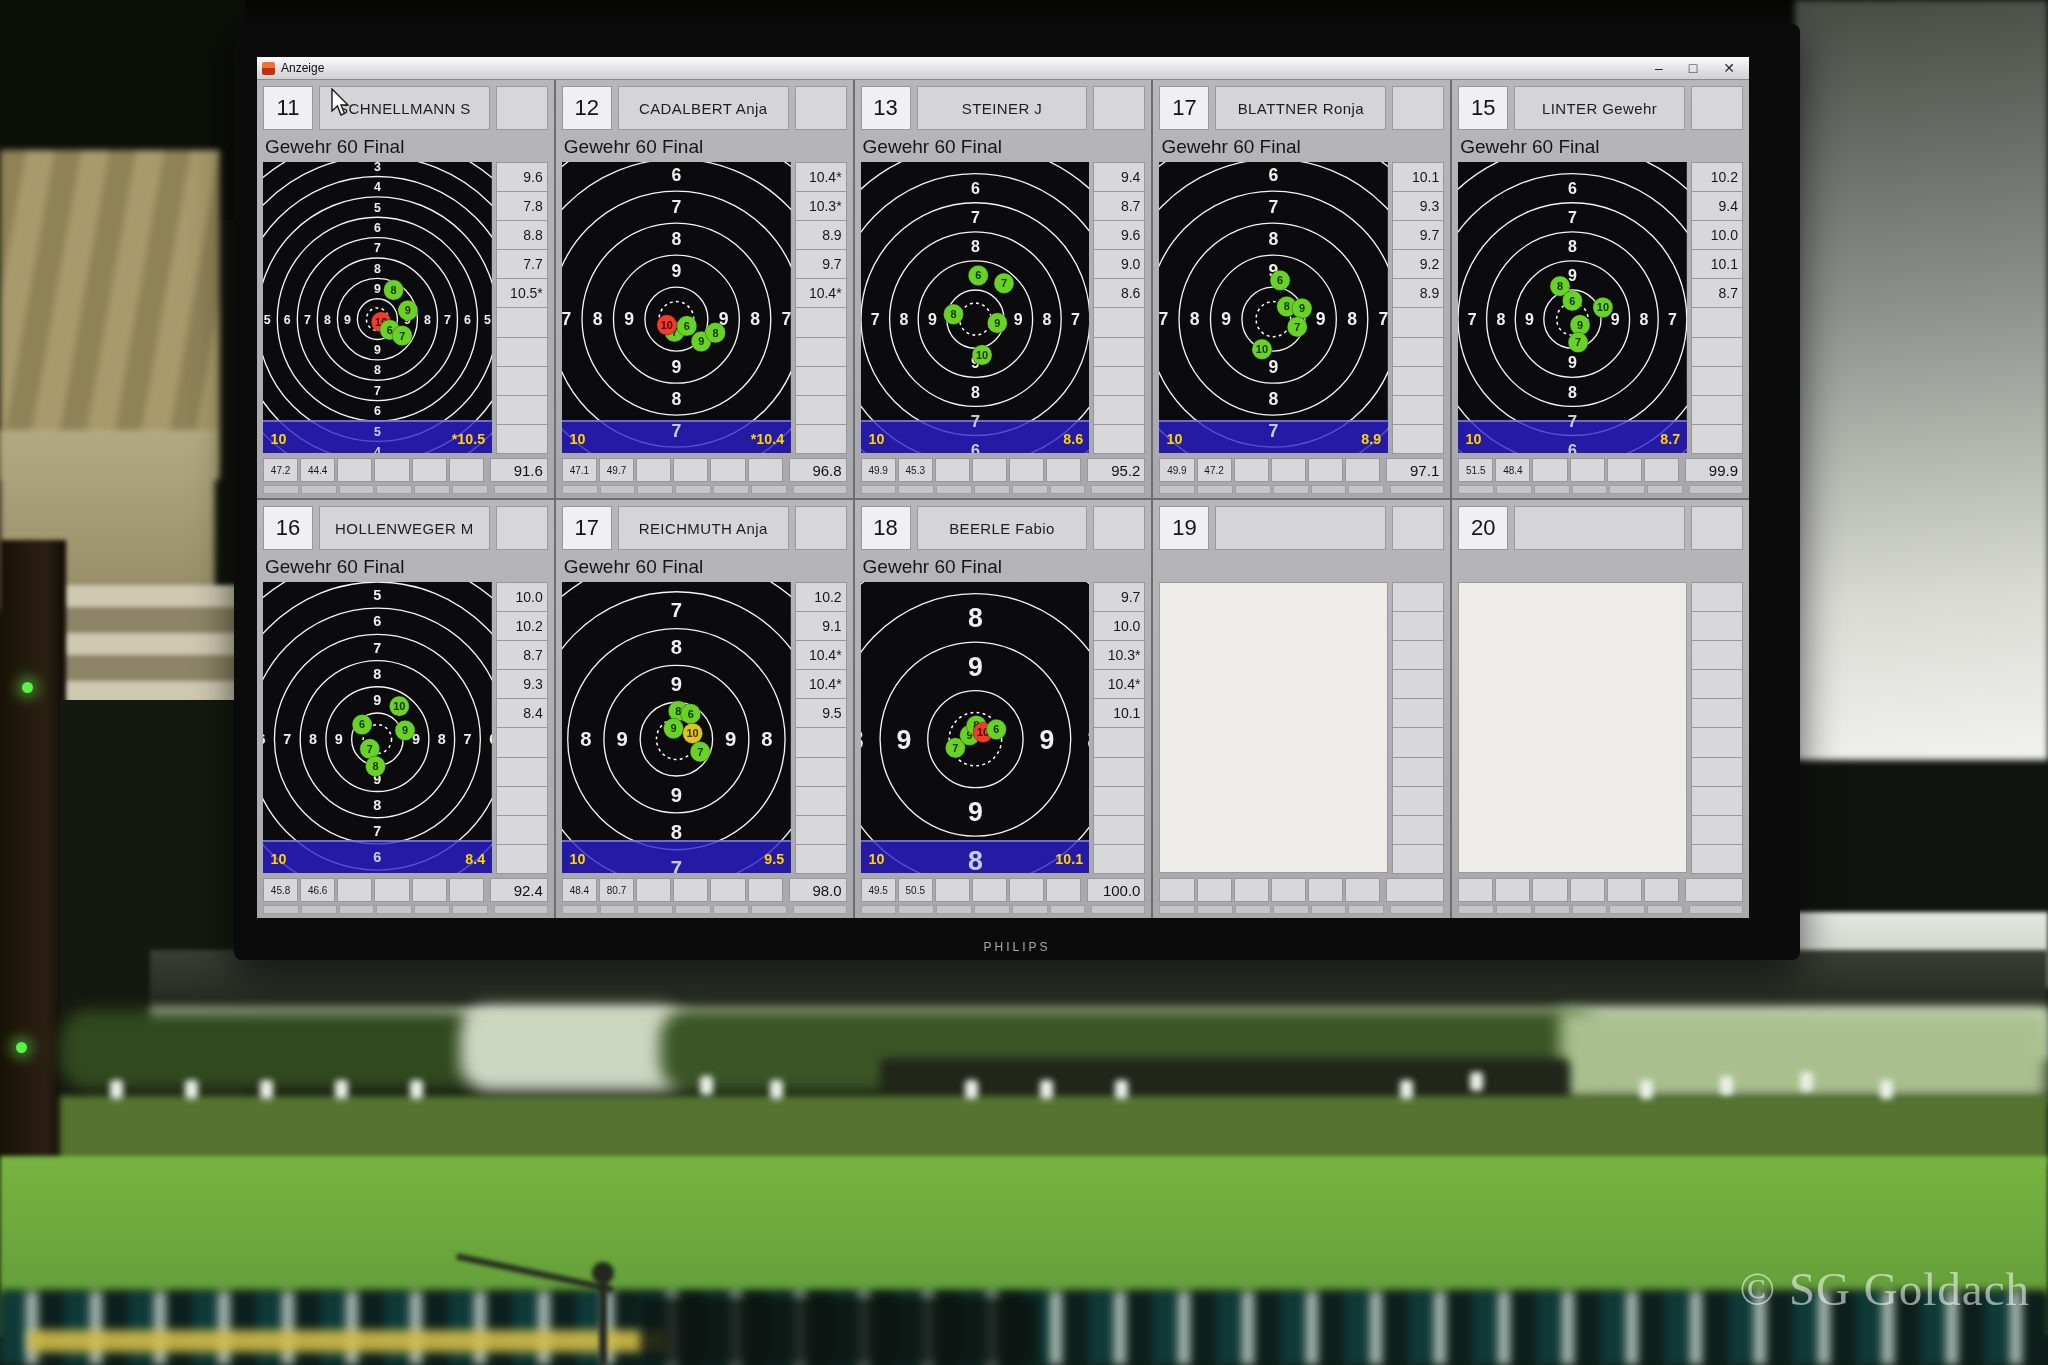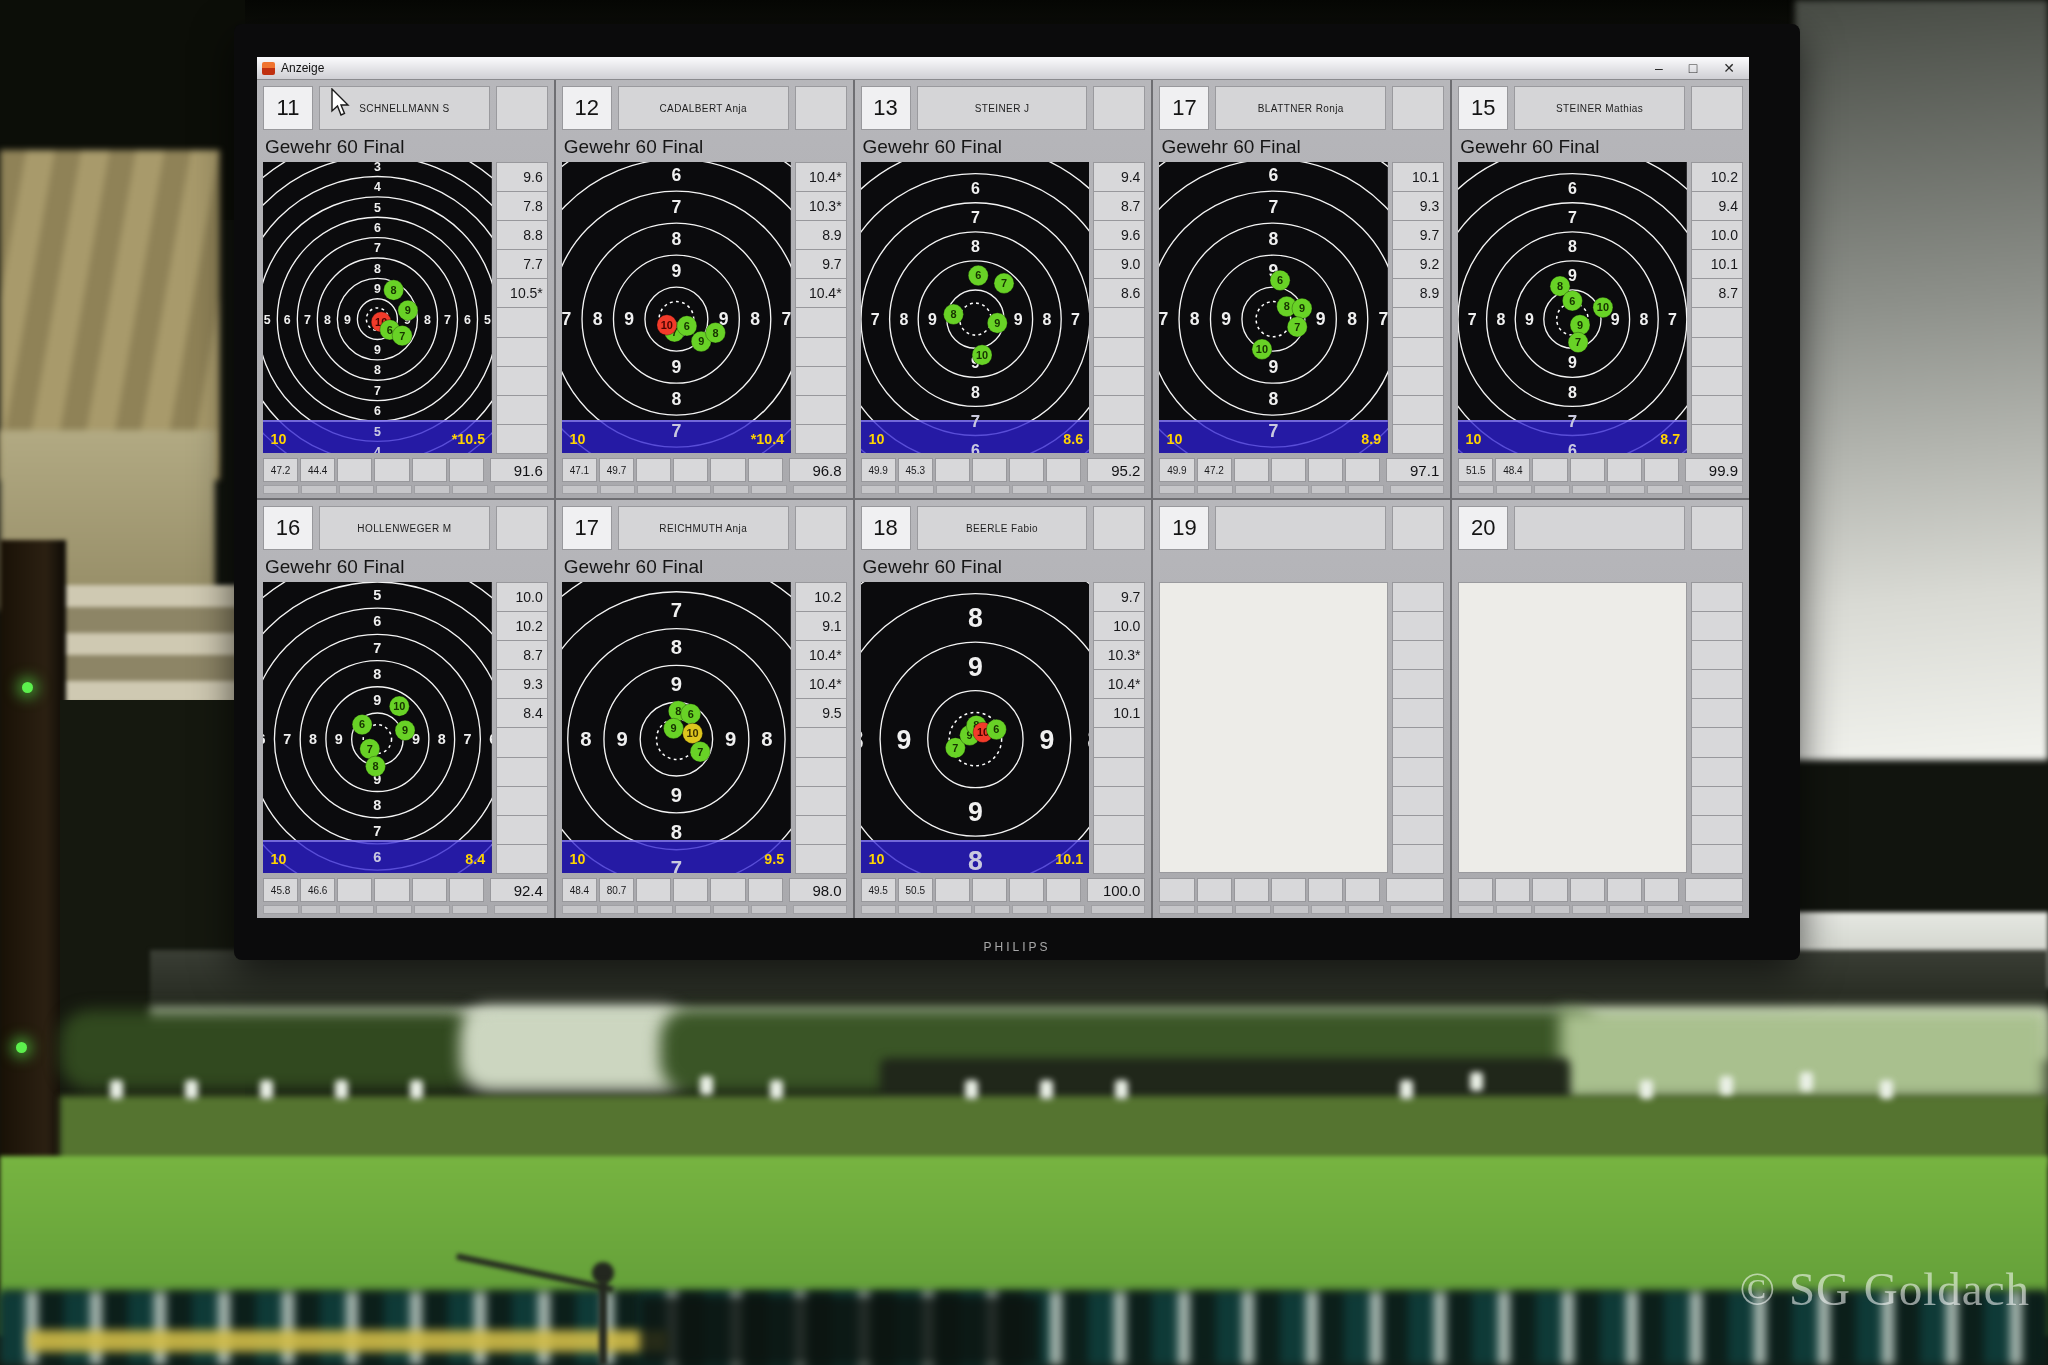--- a/index.html
+++ b/index.html
@@ -58,21 +58,21 @@
       font-size:14px;color:#2b2b2b;}
   #title-btns span{cursor:default;}
   #grid{display:grid;grid-template-columns:repeat(5,1fr);grid-template-rows:repeat(2,1fr);
       gap:2px;background:#6e6e72;height:838px;padding:0;}
 
   .panel{background:linear-gradient(#b7b7bb,#a9a9ad);padding:6px 6px 4px;display:flex;flex-direction:column;min-width:0;}
   .hdr{display:flex;height:44px;margin-bottom:6px;}
   .num{width:48px;background:#f0f0f2;border:1px solid #98989c;display:flex;align-items:center;
       justify-content:center;font-size:22px;color:#141414;}
   .nm{flex:1;margin-left:6px;background:#d5d5d7;border:1px solid #9a9a9e;display:flex;
-      align-items:center;justify-content:center;font-size:10px;color:#1e1e1e;letter-spacing:.4px;
+      align-items:center;justify-content:center;font-size:15px;color:#1e1e1e;letter-spacing:.4px;
       white-space:nowrap;overflow:hidden;}
   .hcell{width:50px;margin-left:6px;background:#d7d7d9;border:1px solid #9a9a9e;}
   .disc{height:24px;font-size:19px;color:#161616;padding-left:2px;margin-bottom:2px;}
   .main{flex:1;display:flex;min-height:0;}
   .tgt{flex:1;min-width:0;position:relative;}
   .tgt svg{width:100%;height:100%;display:block;}
   .tgt.empty{background:#edecE8;border:1px solid #9a9a9e;}
   .scol{width:52px;margin-left:4px;display:flex;flex-direction:column;}
   .scell{flex:1;background:#d8d8da;border:1px solid #98989c;margin-bottom:-1px;font-size:14px;
       color:#17171a;text-align:right;padding-right:4px;display:flex;align-items:center;justify-content:flex-end;}
@@ -546,21 +546,21 @@
           <div class="stripcell"></div>
           <div class="stripcell"></div>
           <div class="stripcell"></div>
           <div class="stripcell"></div>
           <div class="stripend"></div>
         </div>
       </div>
       <div class="panel">
         <div class="hdr">
           <div class="num">15</div>
-          <div class="nm">STEINER Mathias</div>
+          <div class="nm">LINTER Gewehr</div>
           <div class="hcell"></div>
         </div>
         <div class="disc">Gewehr 60 Final</div>
         <div class="main">
           <div class="tgt">
             <svg viewBox="0 0 240 300" preserveAspectRatio="none">
               <rect x="0" y="0" width="240" height="300" fill="#0b0b0d"></rect>
               <circle cx="120" cy="162" r="30" fill="none" stroke="#f4f4f4" stroke-width="1.4"></circle>
               <circle cx="120" cy="162" r="60" fill="none" stroke="#f4f4f4" stroke-width="1.4"></circle>
               <circle cx="120" cy="162" r="90" fill="none" stroke="#f4f4f4" stroke-width="1.4"></circle>

